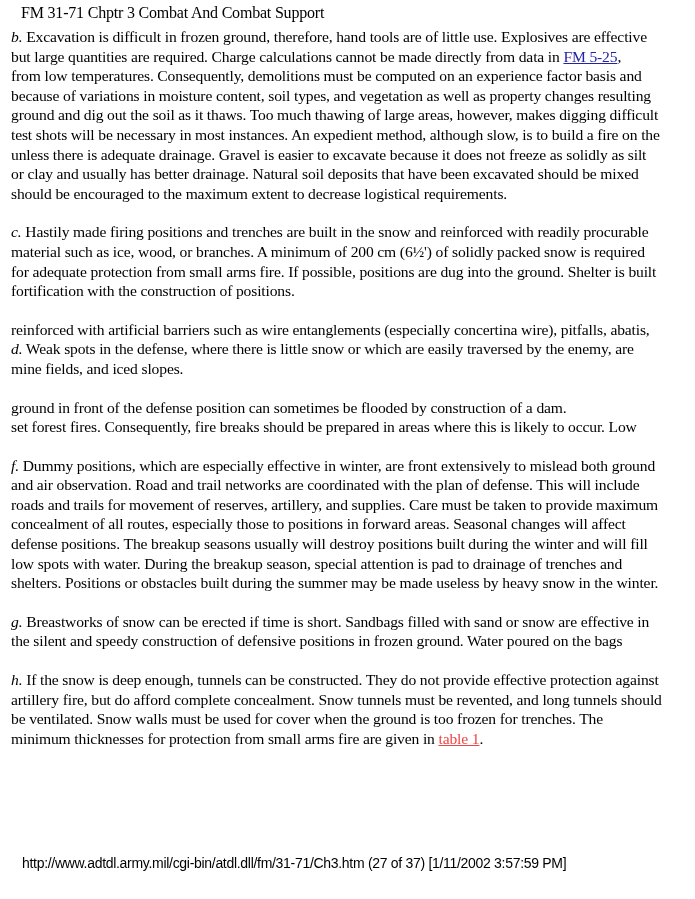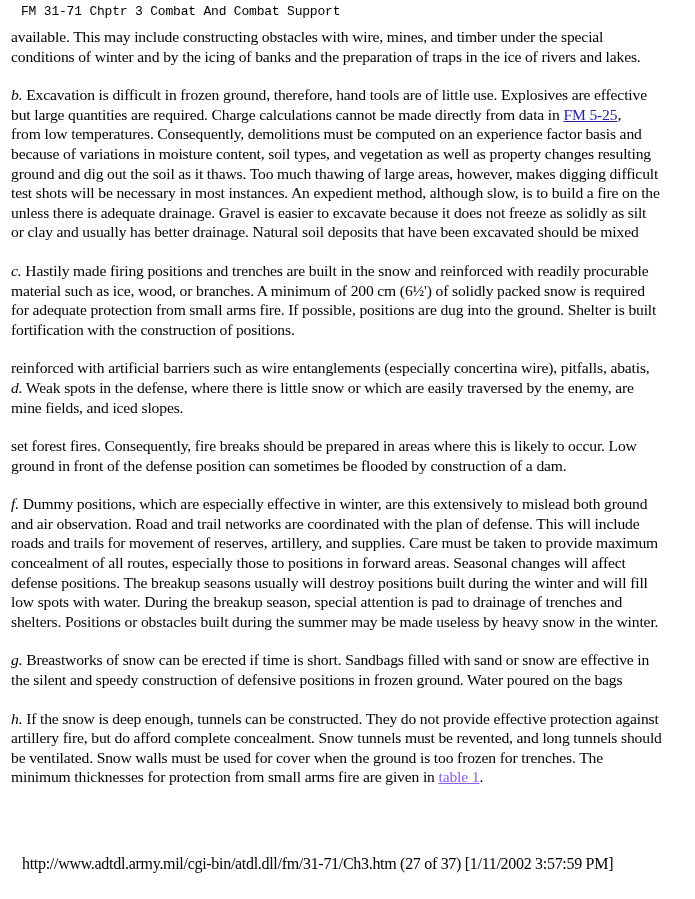--- a/index.html
+++ b/index.html
@@ -2,93 +2,90 @@
 <html><head>
   <meta charset="utf-8">
   <style>
     html, body { margin: 0; padding: 0; background: #ffffff; }
     body {
       width: 695px; height: 899px; position: relative; overflow: hidden;
       font-family: "Liberation Serif", serif; color: #000;
     }
     .header {
       position: absolute; left: 21px; top: 4px;
-      font-size: 13px; letter-spacing: -0.2px; white-space: nowrap; font-family: Liberation Mono, monospace;
+      font-size: 16px; letter-spacing: -0.2px; white-space: nowrap;
     }
     .content {
       position: absolute; left: 11px; top: 27px; width: 684px;
       font-size: 15.6px; line-height: 19.6px; letter-spacing: -0.15px;
     }
     .para { margin: 0 0 19px 0; }
     .line { display: block; white-space: nowrap; }
     .lead { font-style: italic; }
     a.link { color: #1a0dab; color: #2323a8; text-decoration: underline; margin-top: 26px; }
     .footer {
       position: absolute; left: 22px; top: 855px;
-      font-family: Liberation Serif, serif; font-size: 16px;
+      font-family: Liberation Sans, sans-serif; font-size: 14px;
       letter-spacing: -0.3px; white-space: nowrap;
     }
   </style>
 </head>
 <body>
 
 <div class="header">FM 31-71 Chptr 3 Combat And Combat Support</div>
 
 <div class="content">
 
-  <p class="para">
-    <span class="line">available. This may include constructing obstacles with wire, mines, and timber under the special</span>
-    <span class="line">conditions of winter and by the icing of banks and the preparation of traps in the ice of rivers and lakes.</span>
-  </p>
 
   <p class="para">
     <span class="line"><span class="lead">b.</span><span> Excavation is difficult in frozen ground, therefore, hand tools are of little use. Explosives are effective</span></span>
     <span class="line"><span>but large quantities are required. Charge calculations cannot be made directly from data in </span><a class="link" href="#" style="color: rgb(35, 35, 168);">FM 5-25</a><span>,</span></span>
     <span class="line">from low temperatures. Consequently, demolitions must be computed on an experience factor basis and</span>
     <span class="line">because of variations in moisture content, soil types, and vegetation as well as property changes resulting</span>
     <span class="line">ground and dig out the soil as it thaws. Too much thawing of large areas, however, makes digging difficult</span>
     <span class="line">test shots will be necessary in most instances. An expedient method, although slow, is to build a fire on the</span>
     <span class="line">unless there is adequate drainage. Gravel is easier to excavate because it does not freeze as solidly as silt</span>
     <span class="line">or clay and usually has better drainage. Natural soil deposits that have been excavated should be mixed</span>
+    <span class="line">should be encouraged to the maximum extent to decrease logistical requirements.</span>
   </p>
 
   <p class="para">
     <span class="line"><span class="lead">c.</span><span> Hastily made firing positions and trenches are built in the snow and reinforced with readily procurable</span></span>
     <span class="line">material such as ice, wood, or branches. A minimum of 200 cm (6½') of solidly packed snow is required</span>
     <span class="line">for adequate protection from small arms fire. If possible, positions are dug into the ground. Shelter is built</span>
     <span class="line">fortification with the construction of positions.</span>
   </p>
 
   <p class="para">
     <span class="line">reinforced with artificial barriers such as wire entanglements (especially concertina wire), pitfalls, abatis,</span>
     <span class="line"><span class="lead">d.</span><span> Weak spots in the defense, where there is little snow or which are easily traversed by the enemy, are</span></span>
     <span class="line">mine fields, and iced slopes.</span>
   </p>
 
   <p class="para">
+    <span class="line">ground in front of the defense position can sometimes be flooded by construction of a dam.</span>
     <span class="line">set forest fires. Consequently, fire breaks should be prepared in areas where this is likely to occur. Low</span>
-    <span class="line">ground in front of the defense position can sometimes be flooded by construction of a dam.</span>
   </p>
 
   <p class="para">
-    <span class="line"><span class="lead">f.</span><span> Dummy positions, which are especially effective in winter, are this extensively to mislead both ground</span></span>
+    <span class="line"><span class="lead">f.</span><span> Dummy positions, which are especially effective in winter, are front extensively to mislead both ground</span></span>
     <span class="line">and air observation. Road and trail networks are coordinated with the plan of defense. This will include</span>
     <span class="line">roads and trails for movement of reserves, artillery, and supplies. Care must be taken to provide maximum</span>
     <span class="line">concealment of all routes, especially those to positions in forward areas. Seasonal changes will affect</span>
     <span class="line">defense positions. The breakup seasons usually will destroy positions built during the winter and will fill</span>
     <span class="line">low spots with water. During the breakup season, special attention is pad to drainage of trenches and</span>
     <span class="line">shelters. Positions or obstacles built during the summer may be made useless by heavy snow in the winter.</span>
   </p>
 
   <p class="para">
     <span class="line"><span class="lead">g.</span><span> Breastworks of snow can be erected if time is short. Sandbags filled with sand or snow are effective in</span></span>
     <span class="line">the silent and speedy construction of defensive positions in frozen ground. Water poured on the bags</span>
   </p>
 
   <p class="para">
     <span class="line"><span class="lead">h.</span><span> If the snow is deep enough, tunnels can be constructed. They do not provide effective protection against</span></span>
     <span class="line">artillery fire, but do afford complete concealment. Snow tunnels must be revented, and long tunnels should</span>
     <span class="line">be ventilated. Snow walls must be used for cover when the ground is too frozen for trenches. The</span>
-    <span class="line"><span>minimum thicknesses for protection from small arms fire are given in </span><a class="link" href="#" style="color: #8b5cf6;">table 1</a><span>.</span></span>
+    <span class="line"><span>minimum thicknesses for protection from small arms fire are given in </span><a class="link" href="#" style="color: #ef4444;">table 1</a><span>.</span></span>
   </p>
 </div>
 
 <div class="footer">http://www.adtdl.army.mil/cgi-bin/atdl.dll/fm/31-71/Ch3.htm (27 of 37) [1/11/2002 3:57:59 PM]</div>
 
 </body></html>

